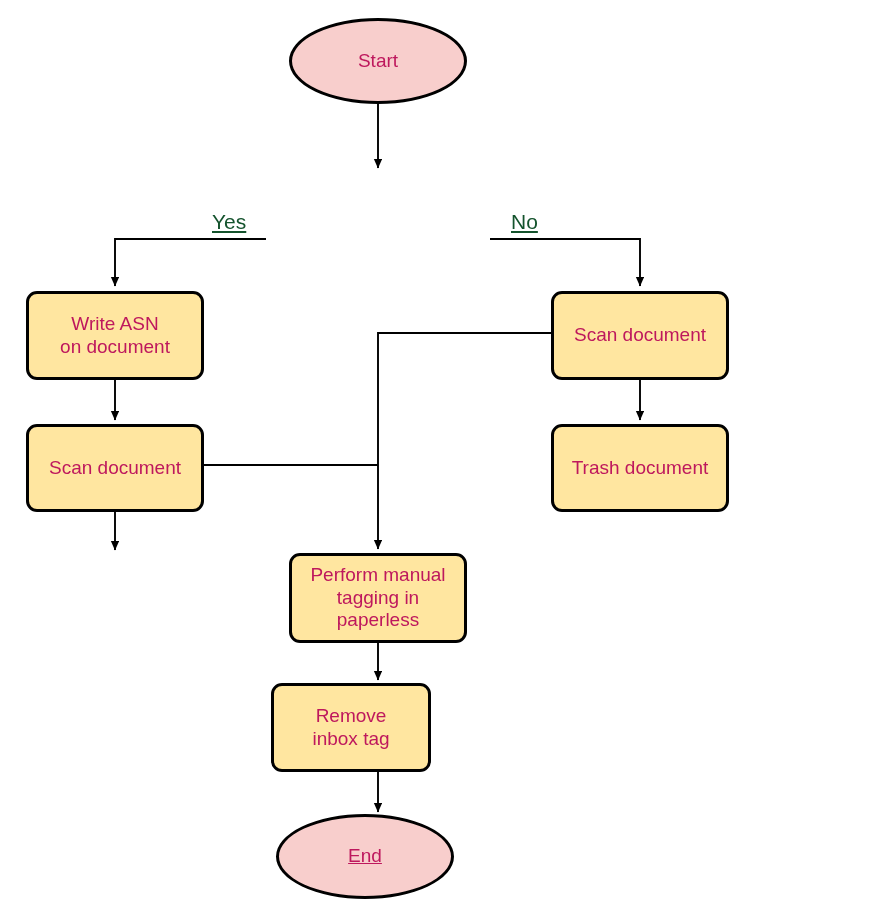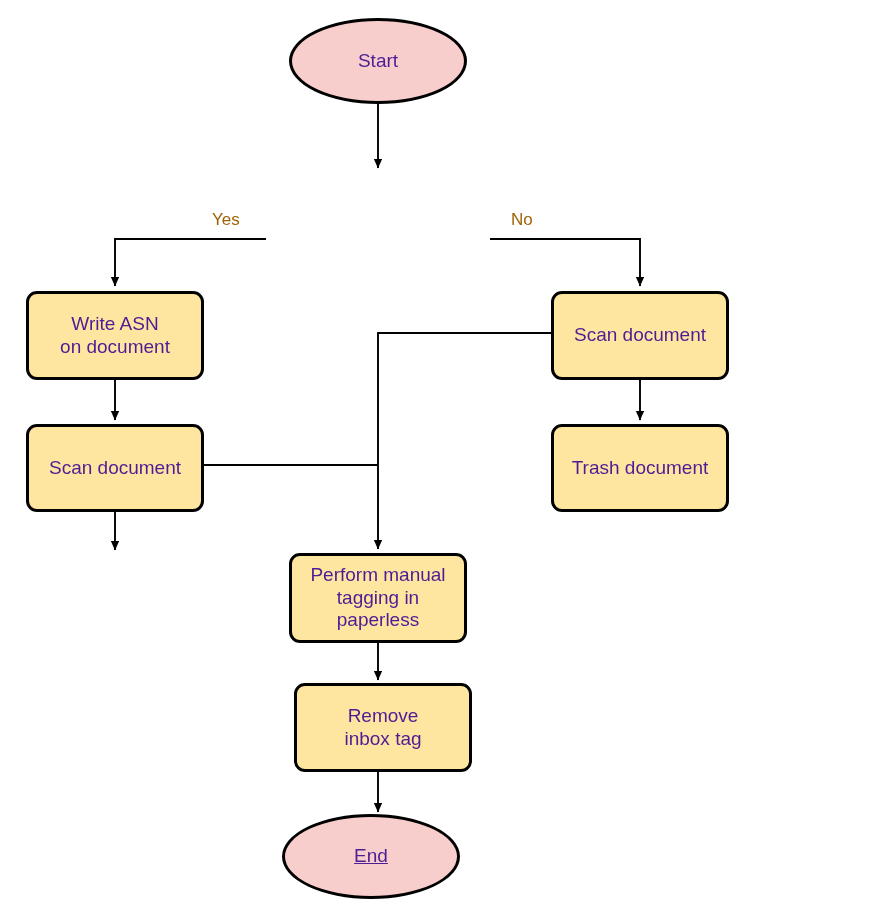--- a/index.html
+++ b/index.html
@@ -1,31 +1,31 @@
 <!DOCTYPE html>
 <html><head>
 <meta charset="utf-8">
 <style>
   html,body{margin:0;padding:0;background:#ffffff;}
   body{width:888px;height:907px;font-family:"Liberation Sans",sans-serif;overflow:hidden;}
   #canvas{position:relative;width:888px;height:907px;background:#fff;}
   svg#wires{position:absolute;left:0;top:0;width:888px;height:907px;pointer-events:none;}
 
   .node{position:absolute;box-sizing:border-box;display:flex;align-items:center;
-        justify-content:center;text-align:center;color:#4c1d95;line-height:1.18;}
+        justify-content:center;text-align:center;color:#be185d;line-height:1.18;}
 
   .terminator{border:3.2px solid #000;border-radius:50%;background:#F8CECC;font-size:19px;}
   .process{border:3.2px solid #000;border-radius:11px;background:#FFE6A0;font-size:19px;}
 
   .decision{background:transparent;font-size:19px;}
   .decision .dlabel{position:relative;z-index:2;}
   .decision svg{position:absolute;left:0;top:0;}
 
-  .edgelabel{position:absolute;font-size:17px;color:#a16207;background:#fff;padding:0 3px;
-             white-space:nowrap;}
+  .edgelabel{position:absolute;font-size:21px;color:#14532d;background:#fff;padding:0 3px;
+             white-space:nowrap;text-decoration:underline;}
   .note{position:absolute;font-style:italic;font-size:18.5px;color:#000;line-height:1.35;}
 </style>
 </head>
 <body>
 
 <div id="canvas">
 
   <svg id="wires" viewBox="0 0 888 907" xmlns="http://www.w3.org/2000/svg">
     <defs>
       <marker id="ah" markerWidth="12" markerHeight="12" refX="9.2" refY="4.2" orient="auto" markerUnits="userSpaceOnUse">
@@ -90,25 +90,25 @@
       <div>Perform manual</div>
       <div>tagging in</div>
       <div>paperless</div>
     </div>
   </div>
 
   <div class="node process" style="left:551px;top:424px;width:178px;height:88px;">
     <span>Trash document</span>
   </div>
 
-  <div class="node process" style="left:294px;top:683px;width:178px;height:89px;">
+  <div class="node process" style="left:271px;top:683px;width:160px;height:89px;">
     <div>
       <div>Remove</div>
       <div>inbox tag</div>
     </div>
   </div>
 
-  <div class="node terminator" style="left:282px;top:814px;width:178px;height:85px;text-decoration:underline;">
+  <div class="node terminator" style="left:276px;top:814px;width:178px;height:85px;text-decoration:underline;">
     <span>End</span>
   </div>
 
 
 </div>
 
 </body></html>

